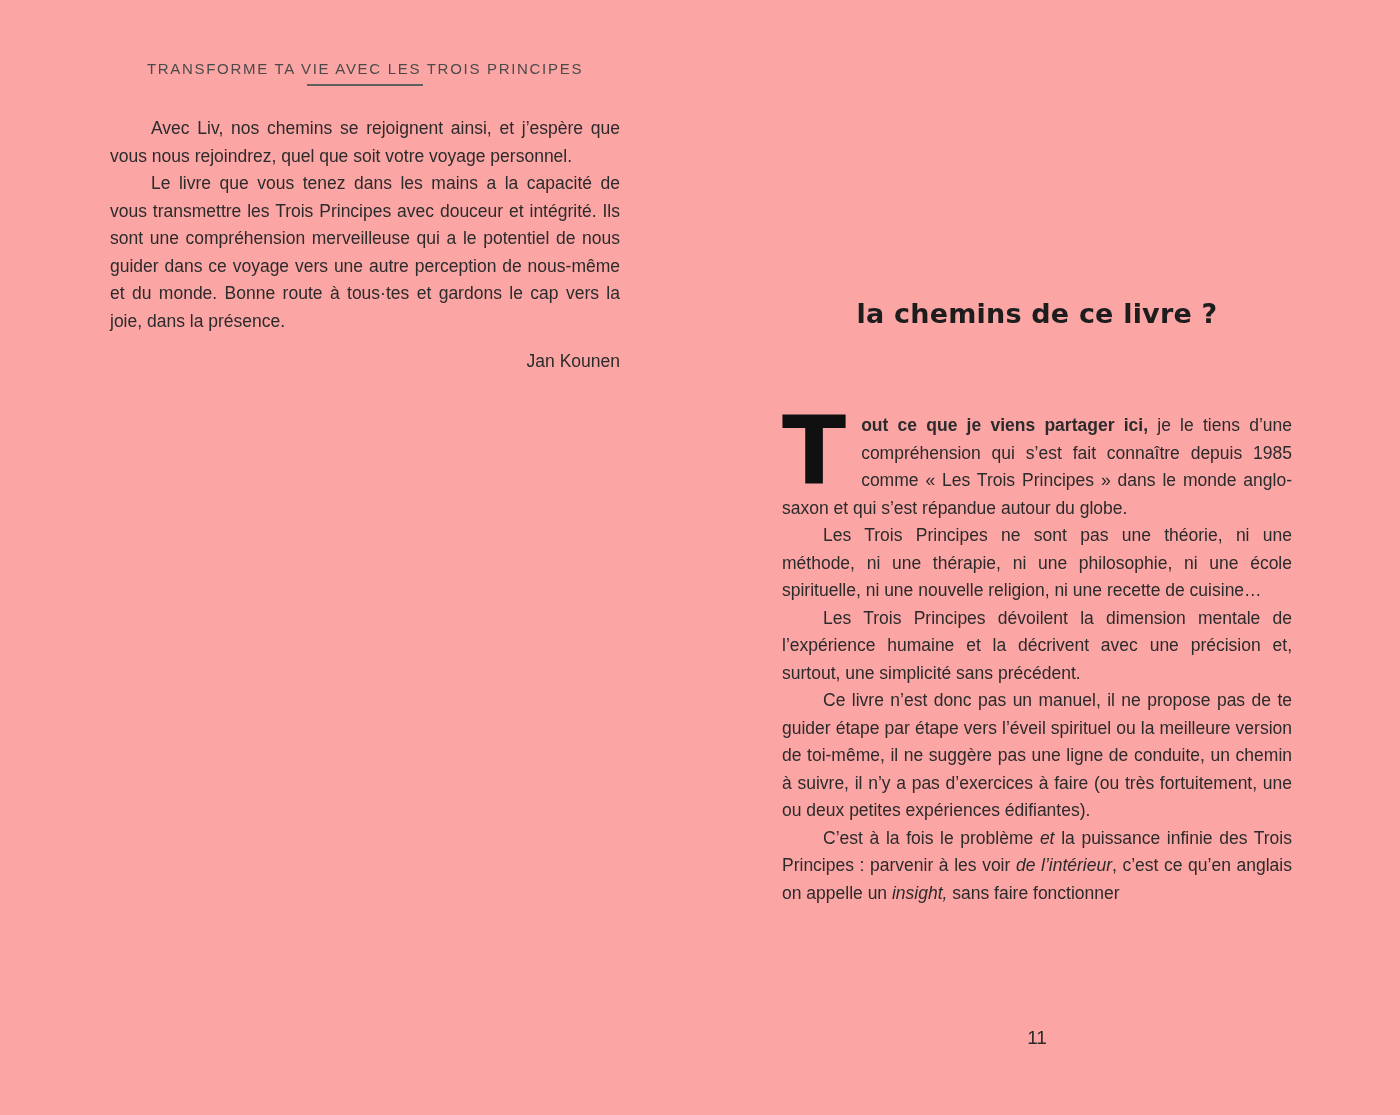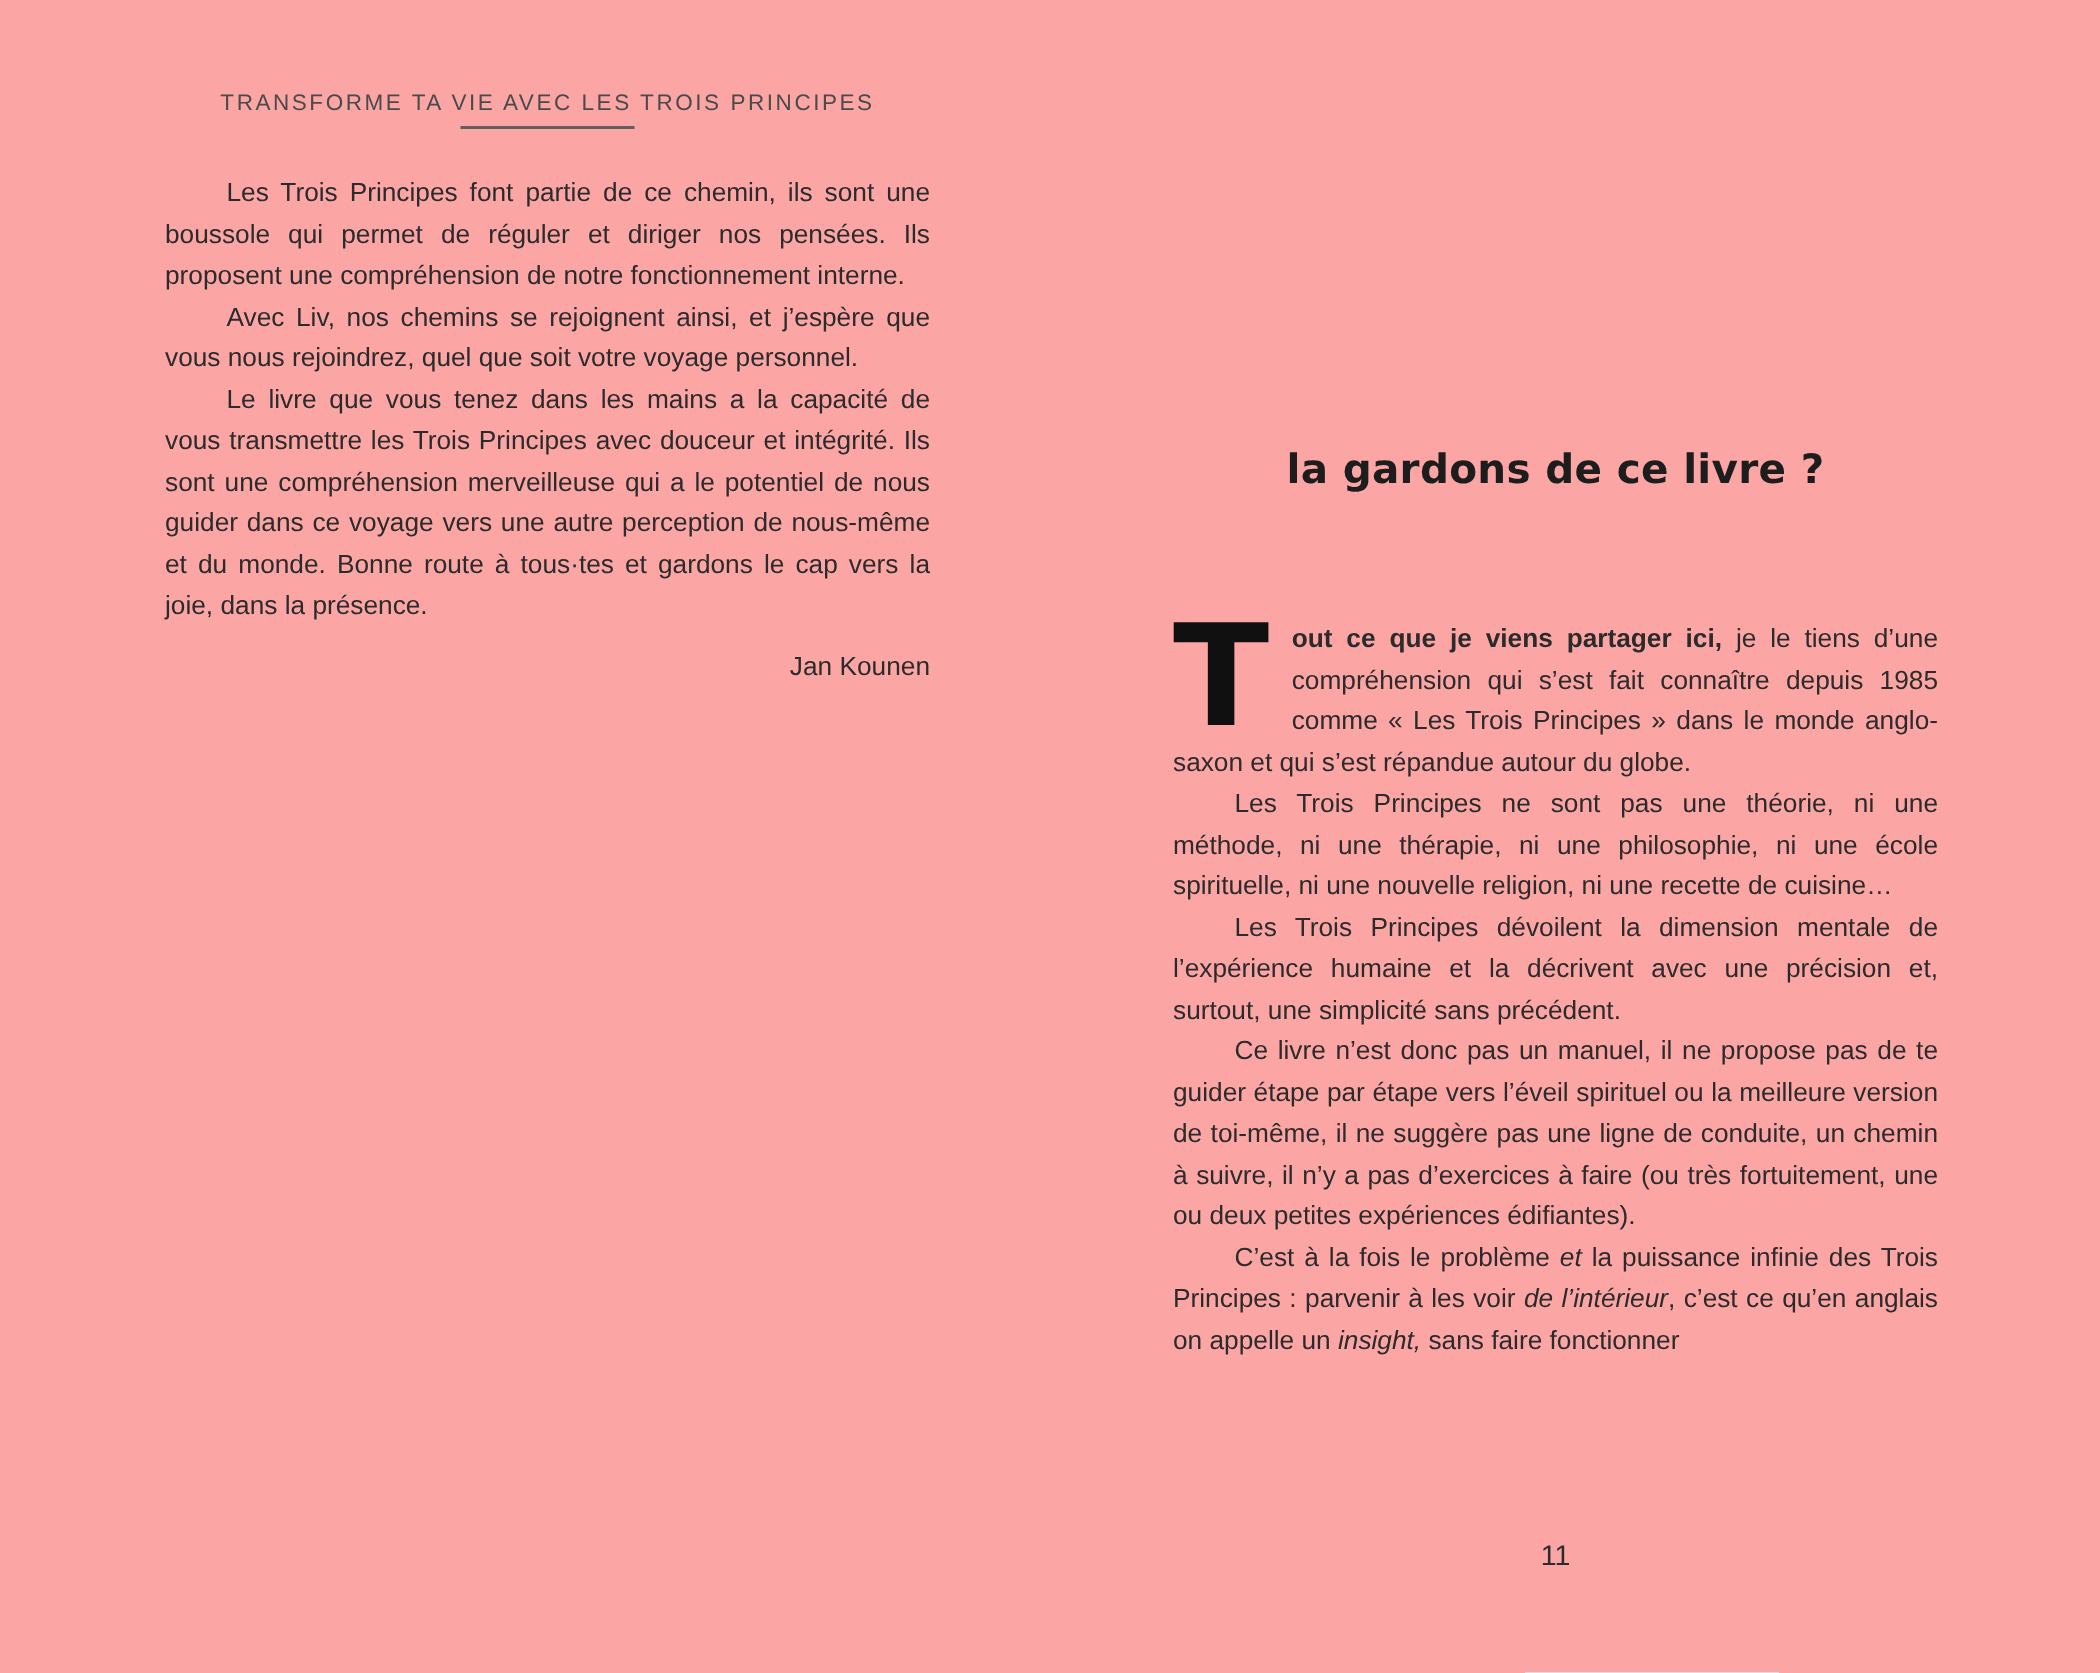--- a/index.html
+++ b/index.html
@@ -34,30 +34,29 @@
 </style>
 </head>
 <body>
 
 <div class="spread">
 
   <div class="left-page">
     <div class="running-header">TRANSFORME TA VIE AVEC LES TROIS PRINCIPES</div>
     <div class="header-rule"></div>
     <div class="body-text">
-        <p><span>Les Trois Principes font partie de ce chemin, ils sont une boussole qui permet de réguler et diriger nos pensées. Ils proposent une compréhension de notre fonctionnement interne.</span></p>
         <p><span>Avec Liv, nos chemins se rejoignent ainsi, et j’espère que vous nous rejoindrez, quel que soit votre voyage personnel.</span></p>
         <p><span>Le livre que vous tenez dans les mains a la capacité de vous transmettre les Trois Principes avec douceur et intégrité. Ils sont une compréhension merveilleuse qui a le potentiel de nous guider dans ce voyage vers une autre perception de nous-même et du monde. Bonne route à tous·tes et gardons le cap vers la joie, dans la présence.</span></p>
       </div>
     <div class="signature">Jan Kounen</div>
   </div>
 
   <div class="right-page">
     <div class="chapter-title">
-      <div>la gardons de ce livre ?</div>
+      <div>la chemins de ce livre ?</div>
     </div>
     <div class="body-text right-body">
         <p class="no-indent"><span class="dropcap">T</span><span class="b">out ce que je viens partager ici,</span><span> je le tiens d’une compréhension qui s’est fait connaître depuis 1985 comme « Les Trois Principes » dans le monde anglo-saxon et qui s’est répandue autour du globe.</span></p>
         <p><span>Les Trois Principes ne sont pas une théorie, ni une méthode, ni une thérapie, ni une philosophie, ni une école spirituelle, ni une nouvelle religion, ni une recette de cuisine…</span></p>
         <p><span>Les Trois Principes dévoilent la dimension mentale de l’expérience humaine et la décrivent avec une précision et, surtout, une simplicité sans précédent.</span></p>
         <p><span>Ce livre n’est donc pas un manuel, il ne propose pas de te guider étape par étape vers l’éveil spirituel ou la meilleure version de toi-même, il ne suggère pas une ligne de conduite, un chemin à suivre, il n’y a pas d’exercices à faire (ou très fortuitement, une ou deux petites expériences édifiantes).</span></p>
         <p><span>C’est à la fois le problème </span><span class="i">et</span><span> la puissance infinie des Trois Principes : parvenir à les voir </span><span class="i">de l’intérieur</span><span>, c’est ce qu’en anglais on appelle un </span><span class="i">insight,</span><span> sans faire fonctionner</span></p>
       </div>
     <div class="page-number">11</div>
   </div>

